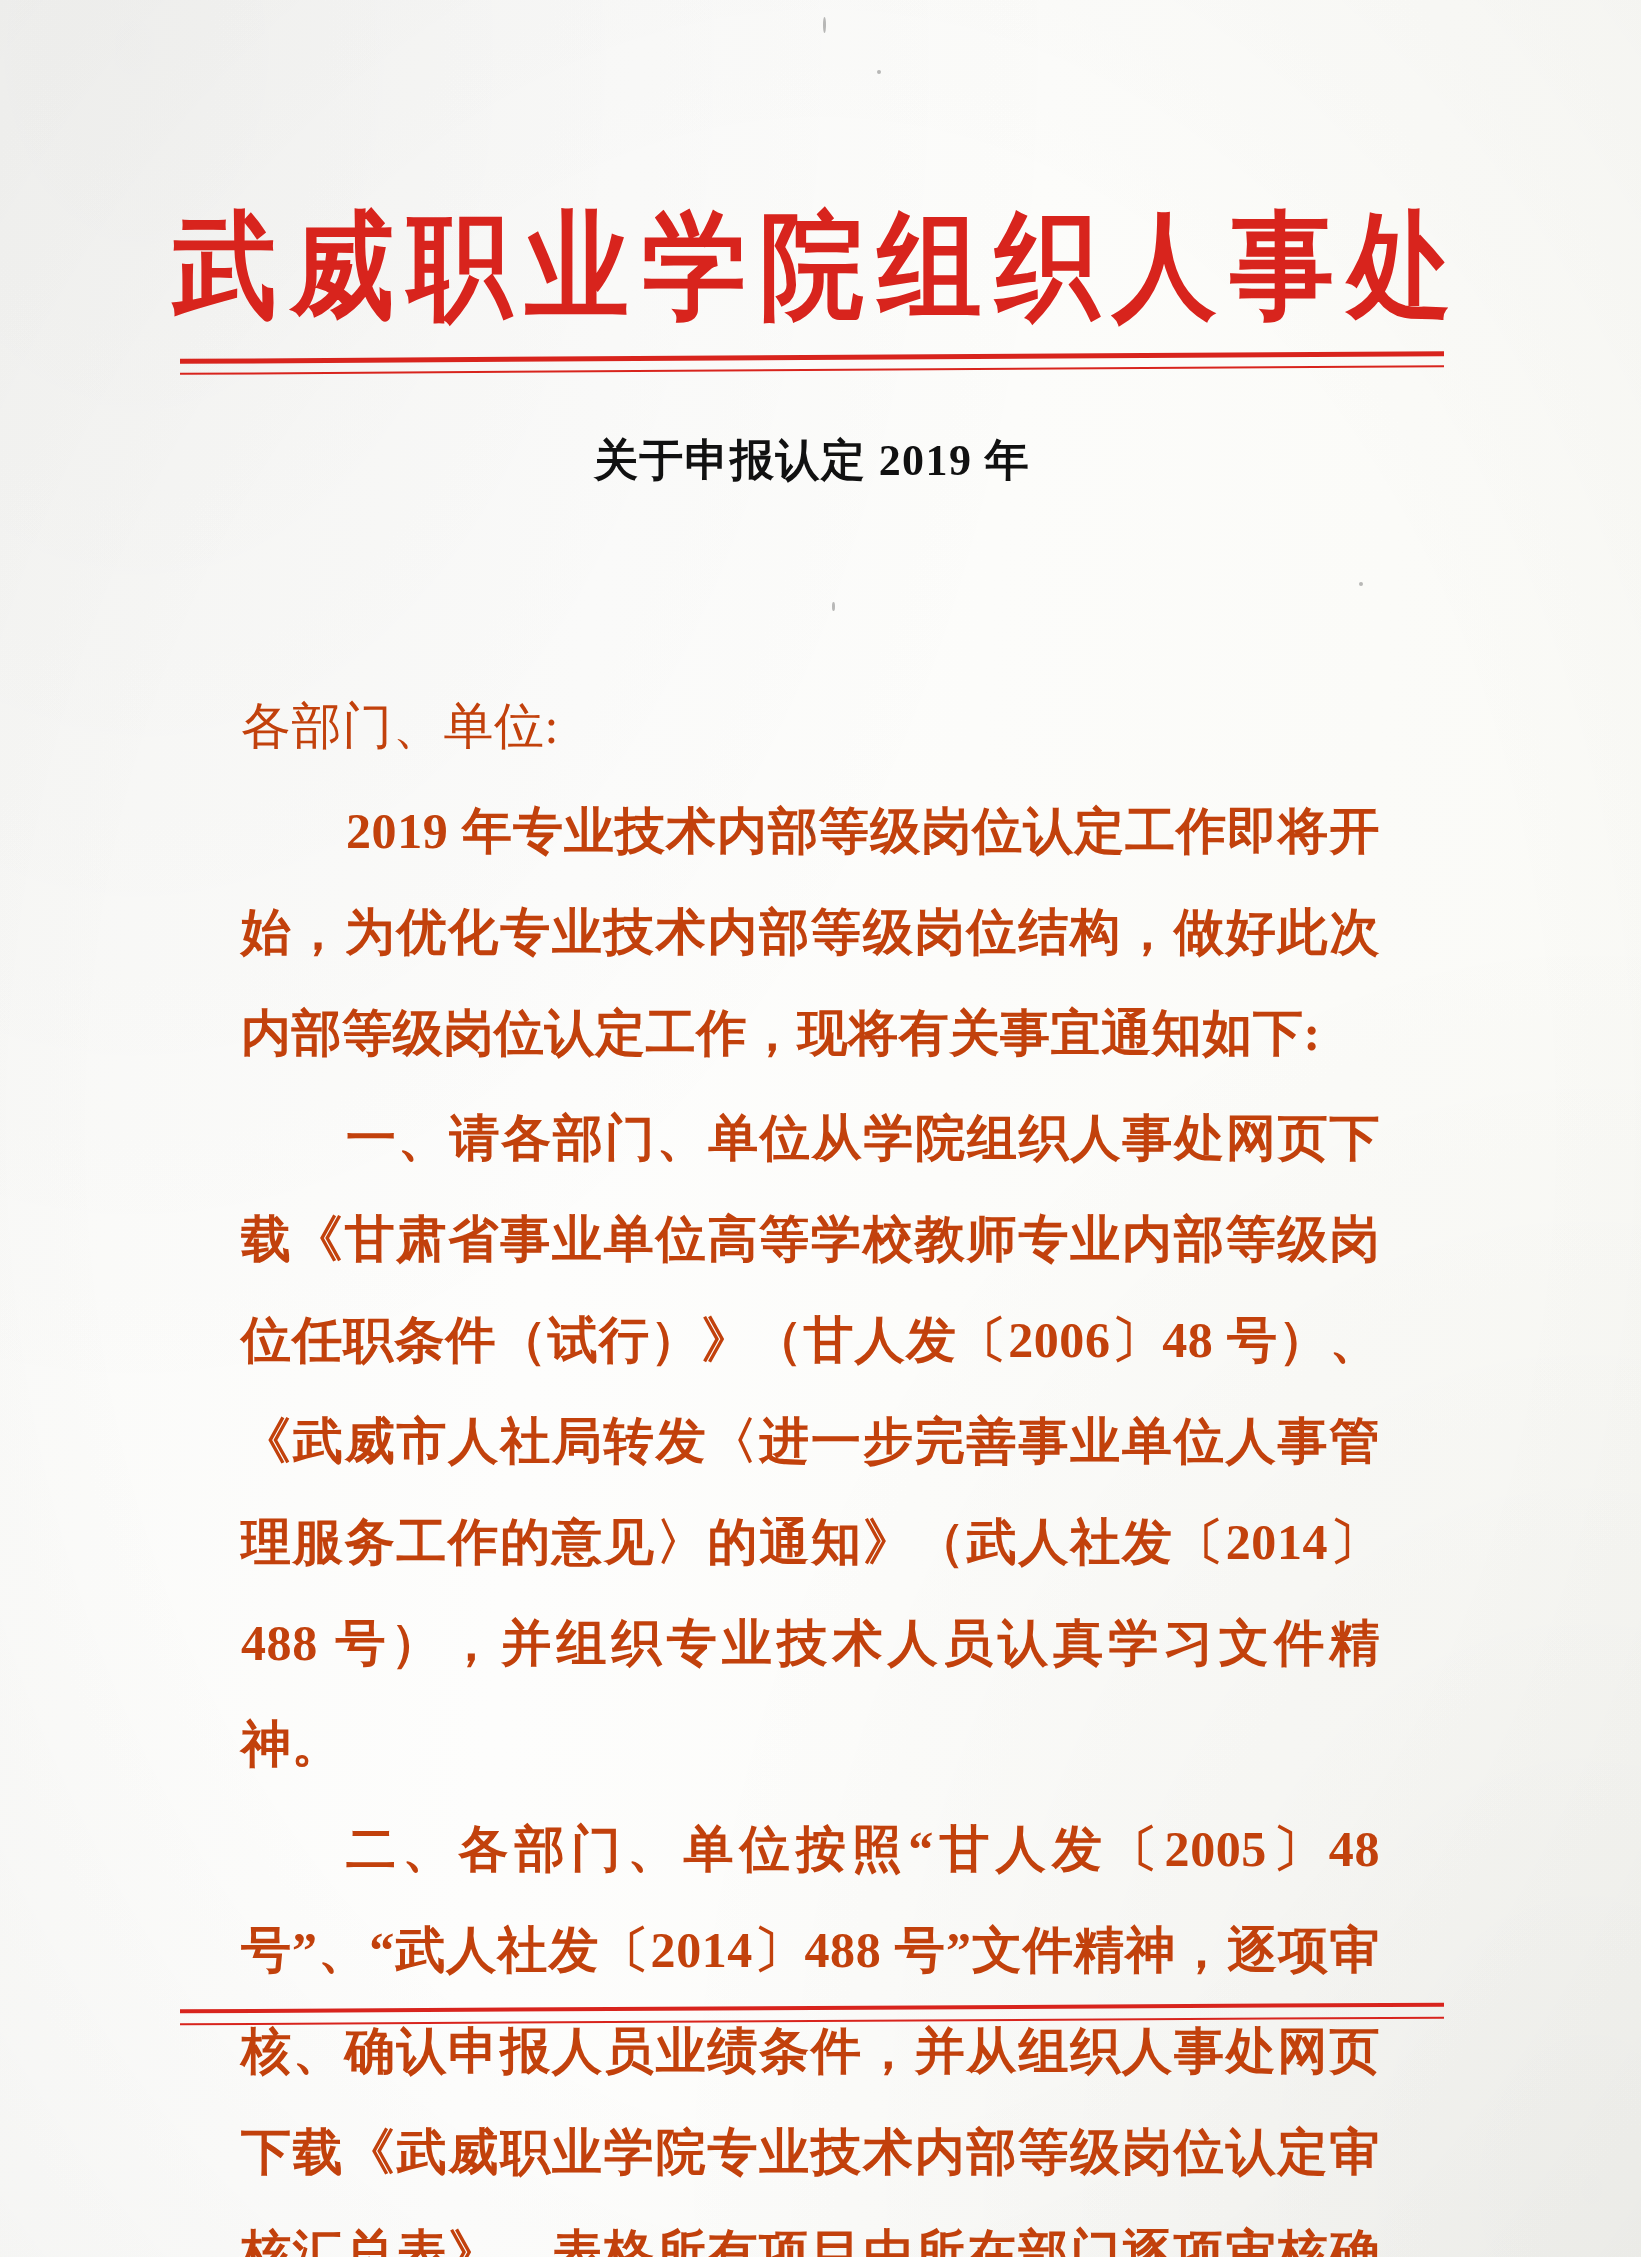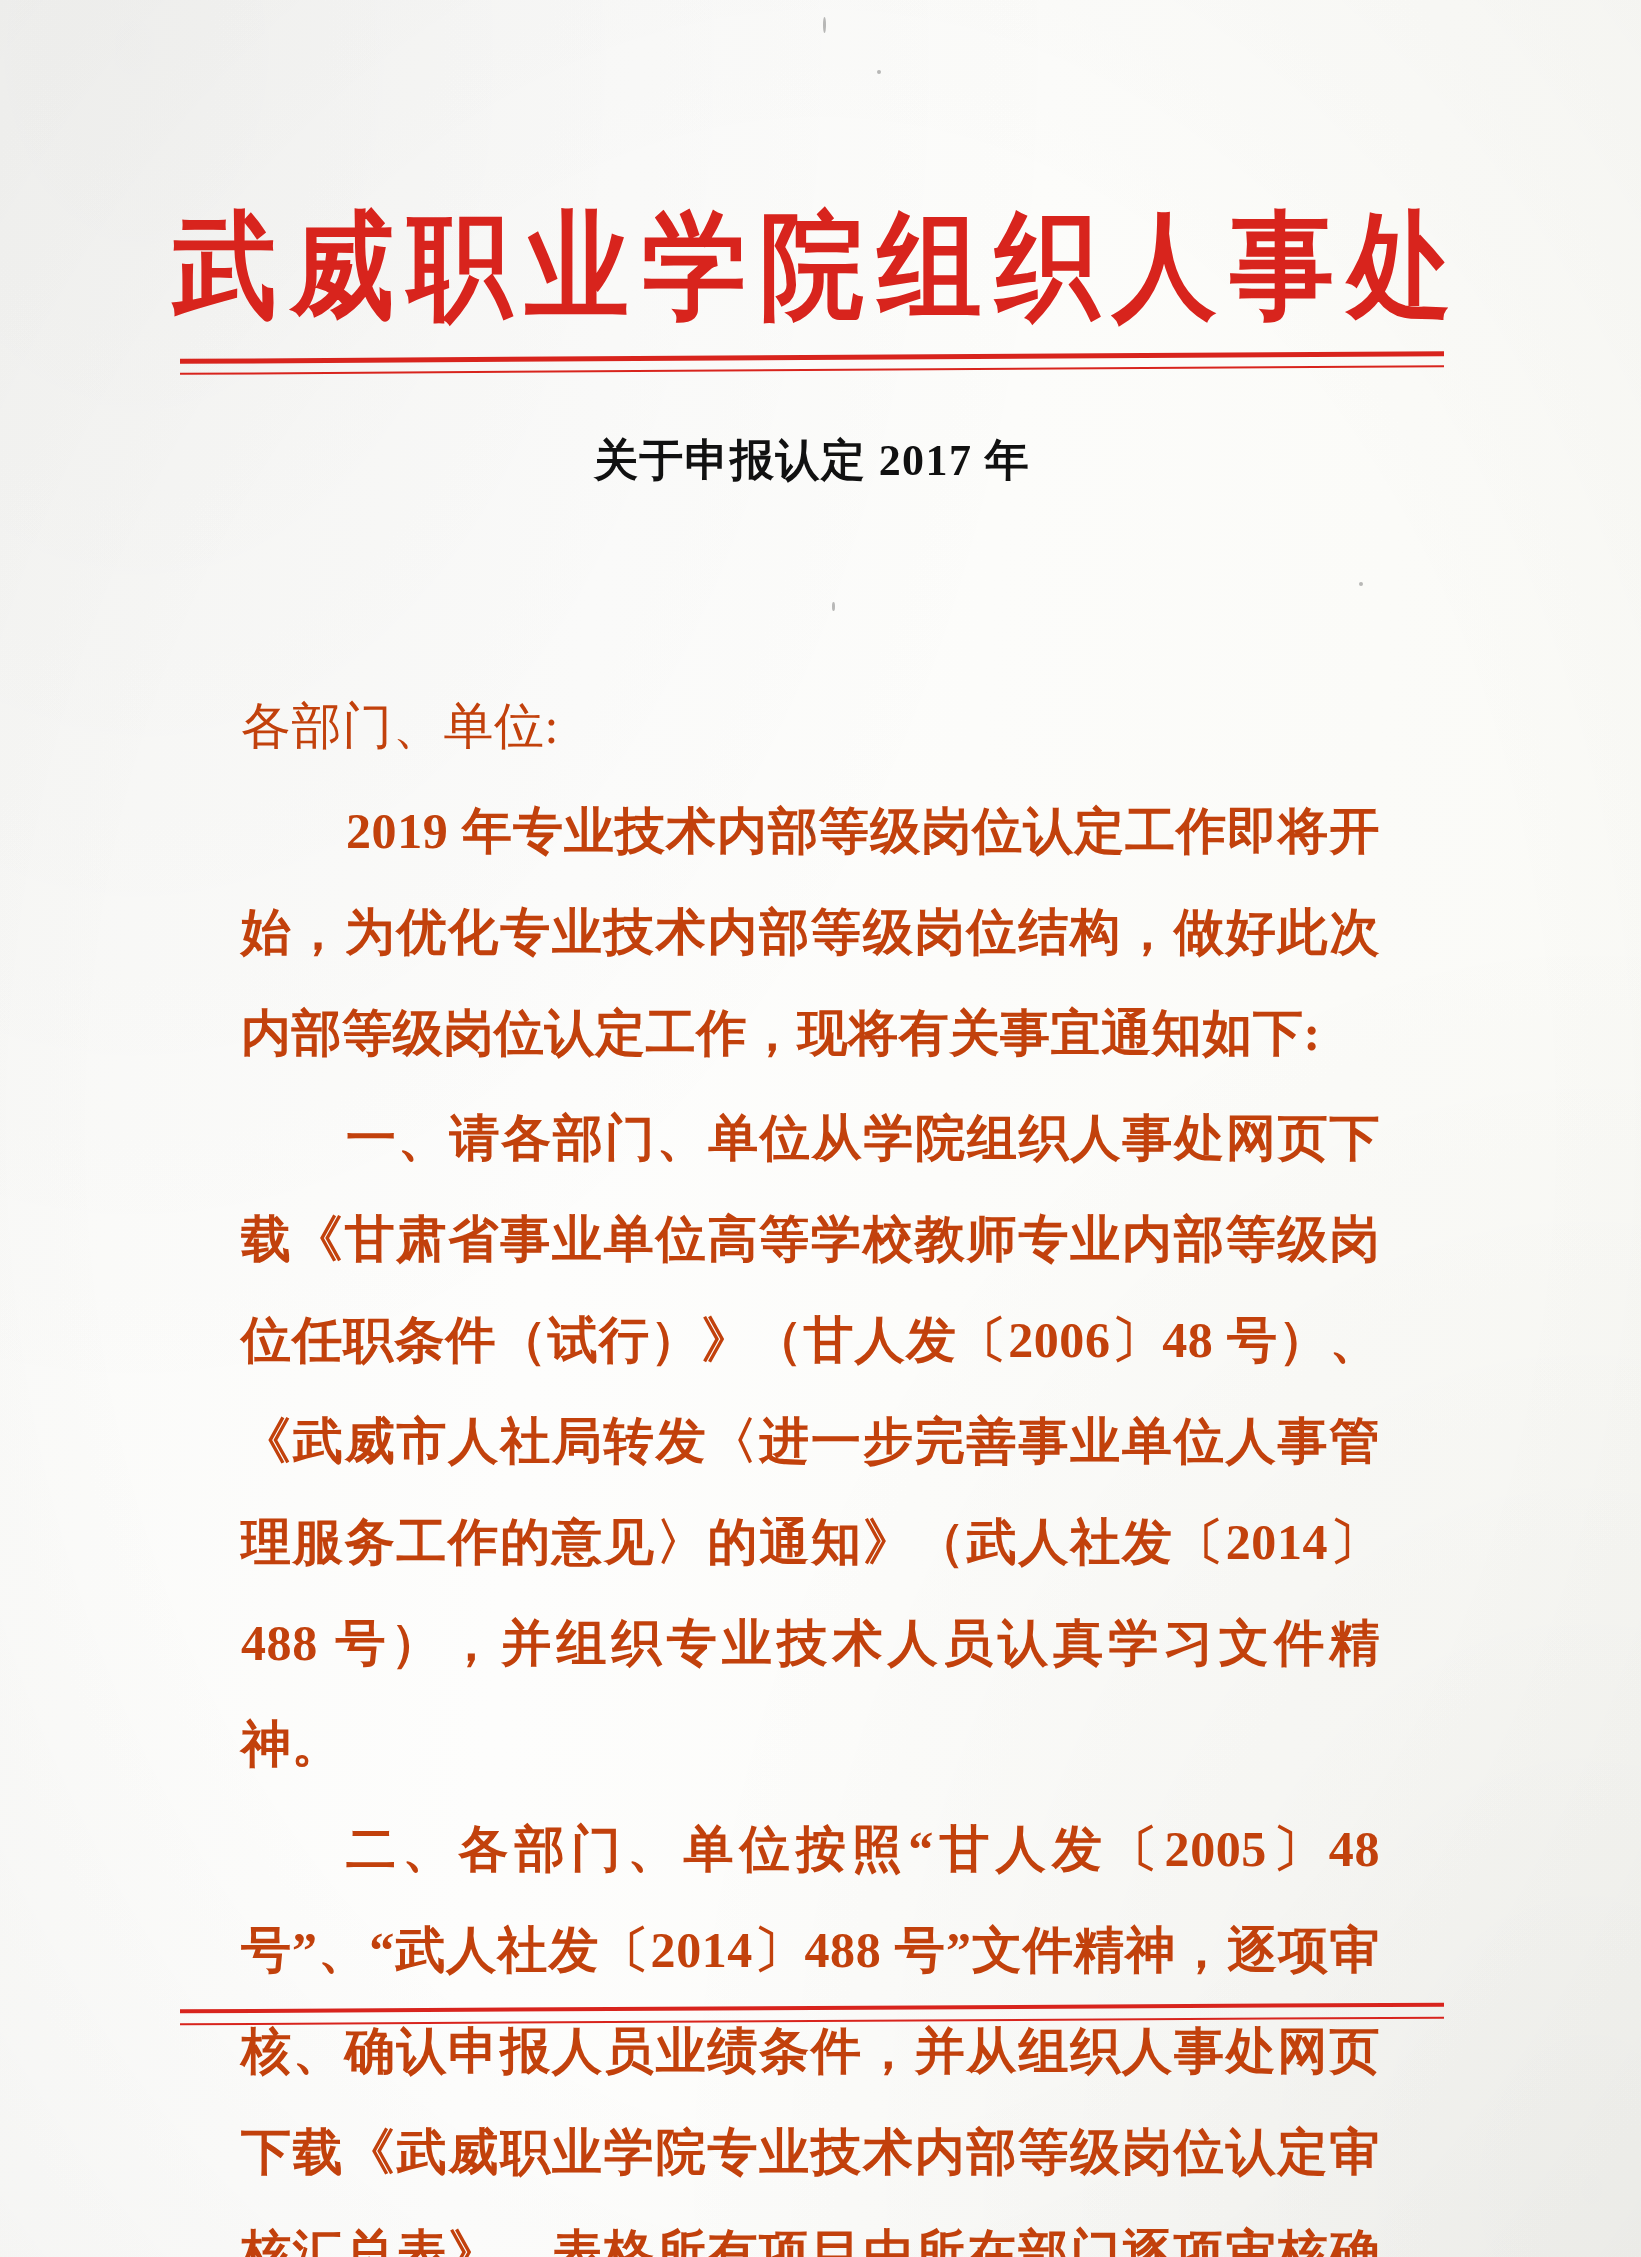--- a/index.html
+++ b/index.html
@@ -147,21 +147,21 @@
 
 <div class="doc">
 
   <div class="masthead">
     <div class="masthead-title">武威职业学院组织人事处</div>
   </div>
   <div class="masthead-rule"></div>
   <div class="masthead-rule thin"></div>
 
   <div class="doc-title">
-    <div class="line1">关于申报认定 2017 年</div>
+    <div class="line1">关于申报认定 2019 年</div>
   </div>
 
   <div class="body-text">
     <p class="salutation">各部门、单位:</p>
     <p class="indent2">2019 年专业技术内部等级岗位认定工作即将开始，为优化专业技术内部等级岗位结构，做好此次内部等级岗位认定工作，现将有关事宜通知如下:</p>
     <p class="indent2">一、请各部门、单位从学院组织人事处网页下载《甘肃省事业单位高等学校教师专业内部等级岗位任职条件（试行）》（甘人发〔2006〕48 号）、《武威市人社局转发〈进一步完善事业单位人事管理服务工作的意见〉的通知》（武人社发〔2014〕488 号），并组织专业技术人员认真学习文件精神。</p>
     <p class="indent2">二、各部门、单位按照“甘人发〔2005〕48 号”、“武人社发〔2014〕488 号”文件精神，逐项审核、确认申报人员业绩条件，并从组织人事处网页下载《武威职业学院专业技术内部等级岗位认定审核汇总表》，表格所有项目由所在部门逐项审核确认后如实填写并公示。</p>
   </div>
 
   <div class="footer-rule"></div>

